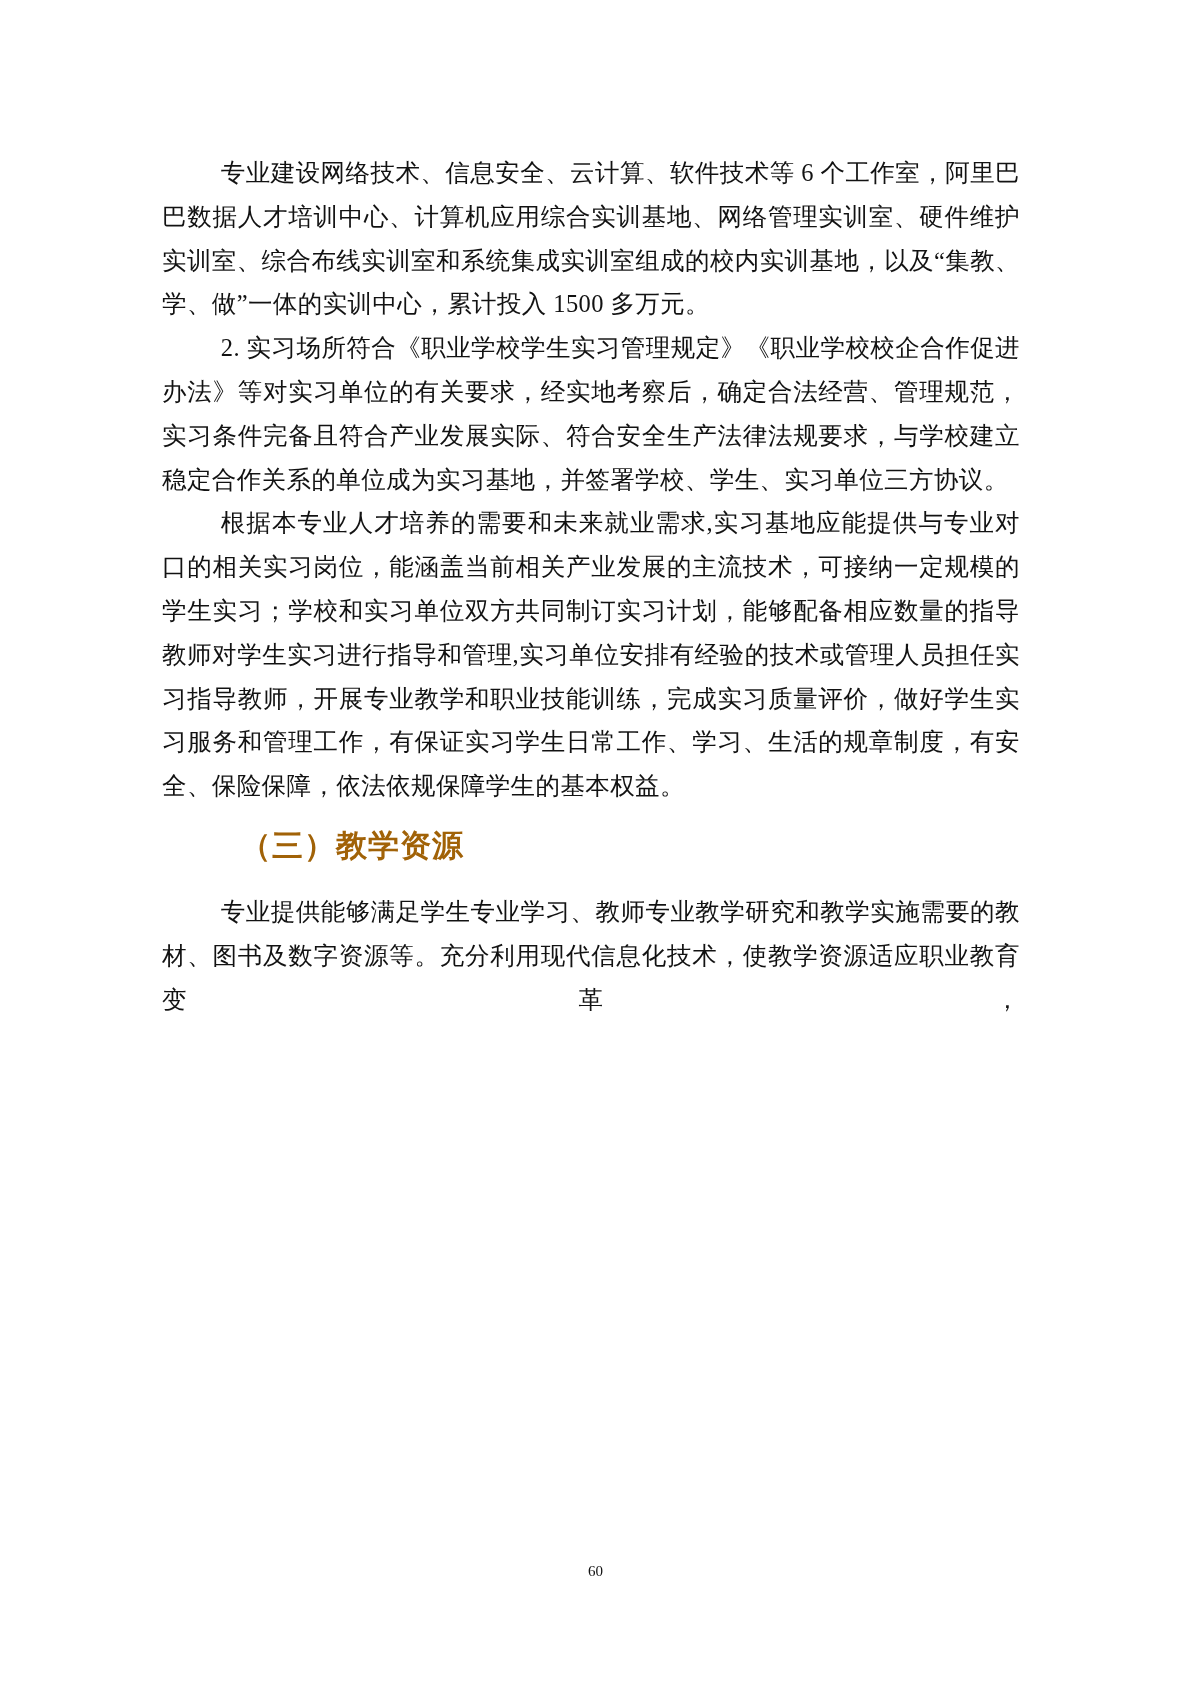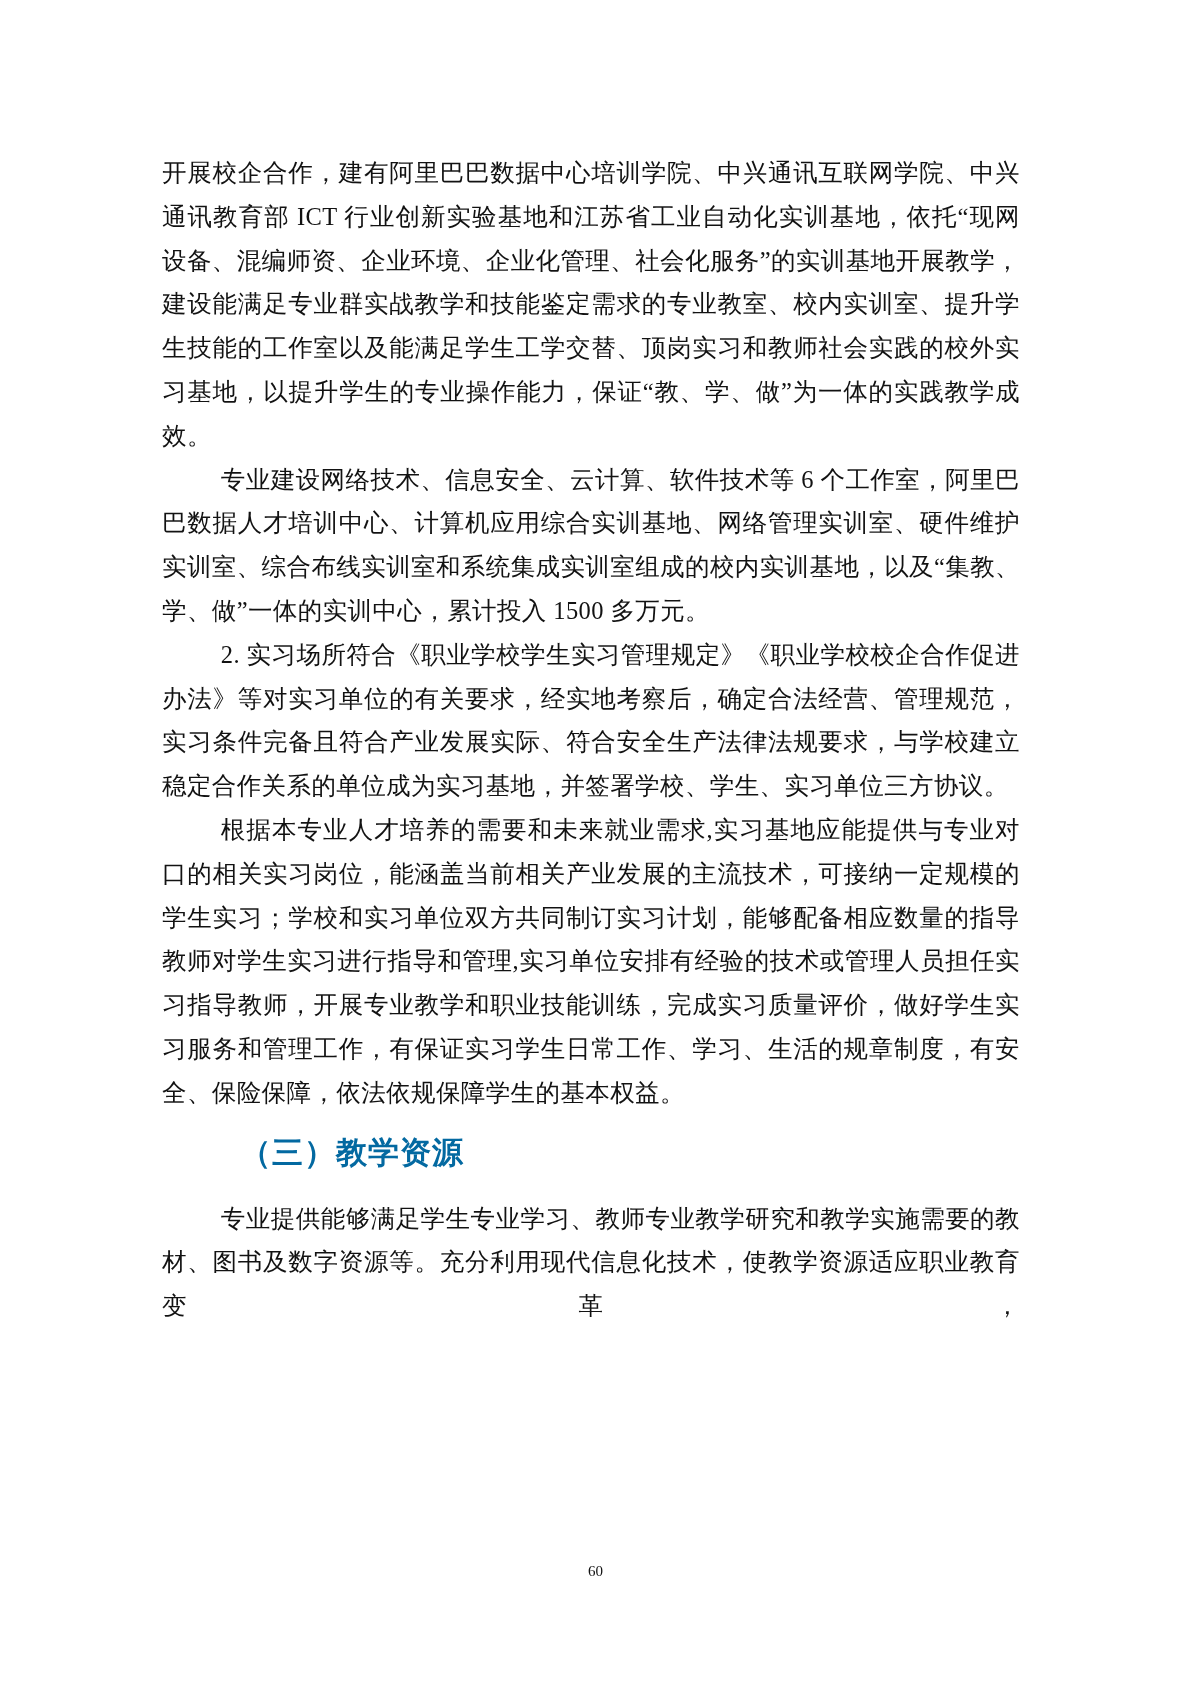--- a/index.html
+++ b/index.html
@@ -38,42 +38,41 @@
   .para.continues {
     
     text-align-last: justify;
   }
   .section-heading {
     margin: 15px 0 21px 0;
     padding-left: 78px;
     font-size: 31px;
     line-height: 46px;
     font-weight: bold;
-    color: #0369a1;
+    color: #a16207;
     text-align: center;
     text-align-last: left;
     letter-spacing: 1px;
   }
   .page-number {
     position: absolute;
     top: 1558px;
     left: 0;
     width: 100%;
     text-align: center;
     font-size: 15px;
     line-height: 26px;
     color: #121212;
   }
 </style>
 </head>
 <body>
 
 <div class="doc-page">
   <div class="body-text">
-    <p class="para no-indent">开展校企合作，建有阿里巴巴数据中心培训学院、中兴通讯互联网学院、中兴通讯教育部 ICT 行业创新实验基地和江苏省工业自动化实训基地，依托“现网设备、混编师资、企业环境、企业化管理、社会化服务”的实训基地开展教学，建设能满足专业群实战教学和技能鉴定需求的专业教室、校内实训室、提升学生技能的工作室以及能满足学生工学交替、顶岗实习和教师社会实践的校外实习基地，以提升学生的专业操作能力，保证“教、学、做”为一体的实践教学成效。</p>
     <p class="para">专业建设网络技术、信息安全、云计算、软件技术等 6 个工作室，阿里巴巴数据人才培训中心、计算机应用综合实训基地、网络管理实训室、硬件维护实训室、综合布线实训室和系统集成实训室组成的校内实训基地，以及“集教、学、做”一体的实训中心，累计投入 1500 多万元。</p>
     <p class="para">2. 实习场所符合《职业学校学生实习管理规定》《职业学校校企合作促进办法》等对实习单位的有关要求，经实地考察后，确定合法经营、管理规范，实习条件完备且符合产业发展实际、符合安全生产法律法规要求，与学校建立稳定合作关系的单位成为实习基地，并签署学校、学生、实习单位三方协议。</p>
     <p class="para">根据本专业人才培养的需要和未来就业需求,实习基地应能提供与专业对口的相关实习岗位，能涵盖当前相关产业发展的主流技术，可接纳一定规模的学生实习；学校和实习单位双方共同制订实习计划，能够配备相应数量的指导教师对学生实习进行指导和管理,实习单位安排有经验的技术或管理人员担任实习指导教师，开展专业教学和职业技能训练，完成实习质量评价，做好学生实习服务和管理工作，有保证实习学生日常工作、学习、生活的规章制度，有安全、保险保障，依法依规保障学生的基本权益。</p>
     <h2 class="section-heading">（三）教学资源</h2>
     <p class="para continues">专业提供能够满足学生专业学习、教师专业教学研究和教学实施需要的教材、图书及数字资源等。充分利用现代信息化技术，使教学资源适应职业教育变革，</p>
   </div>
   <div class="page-number">60</div>
 </div>
 
 </body></html>

